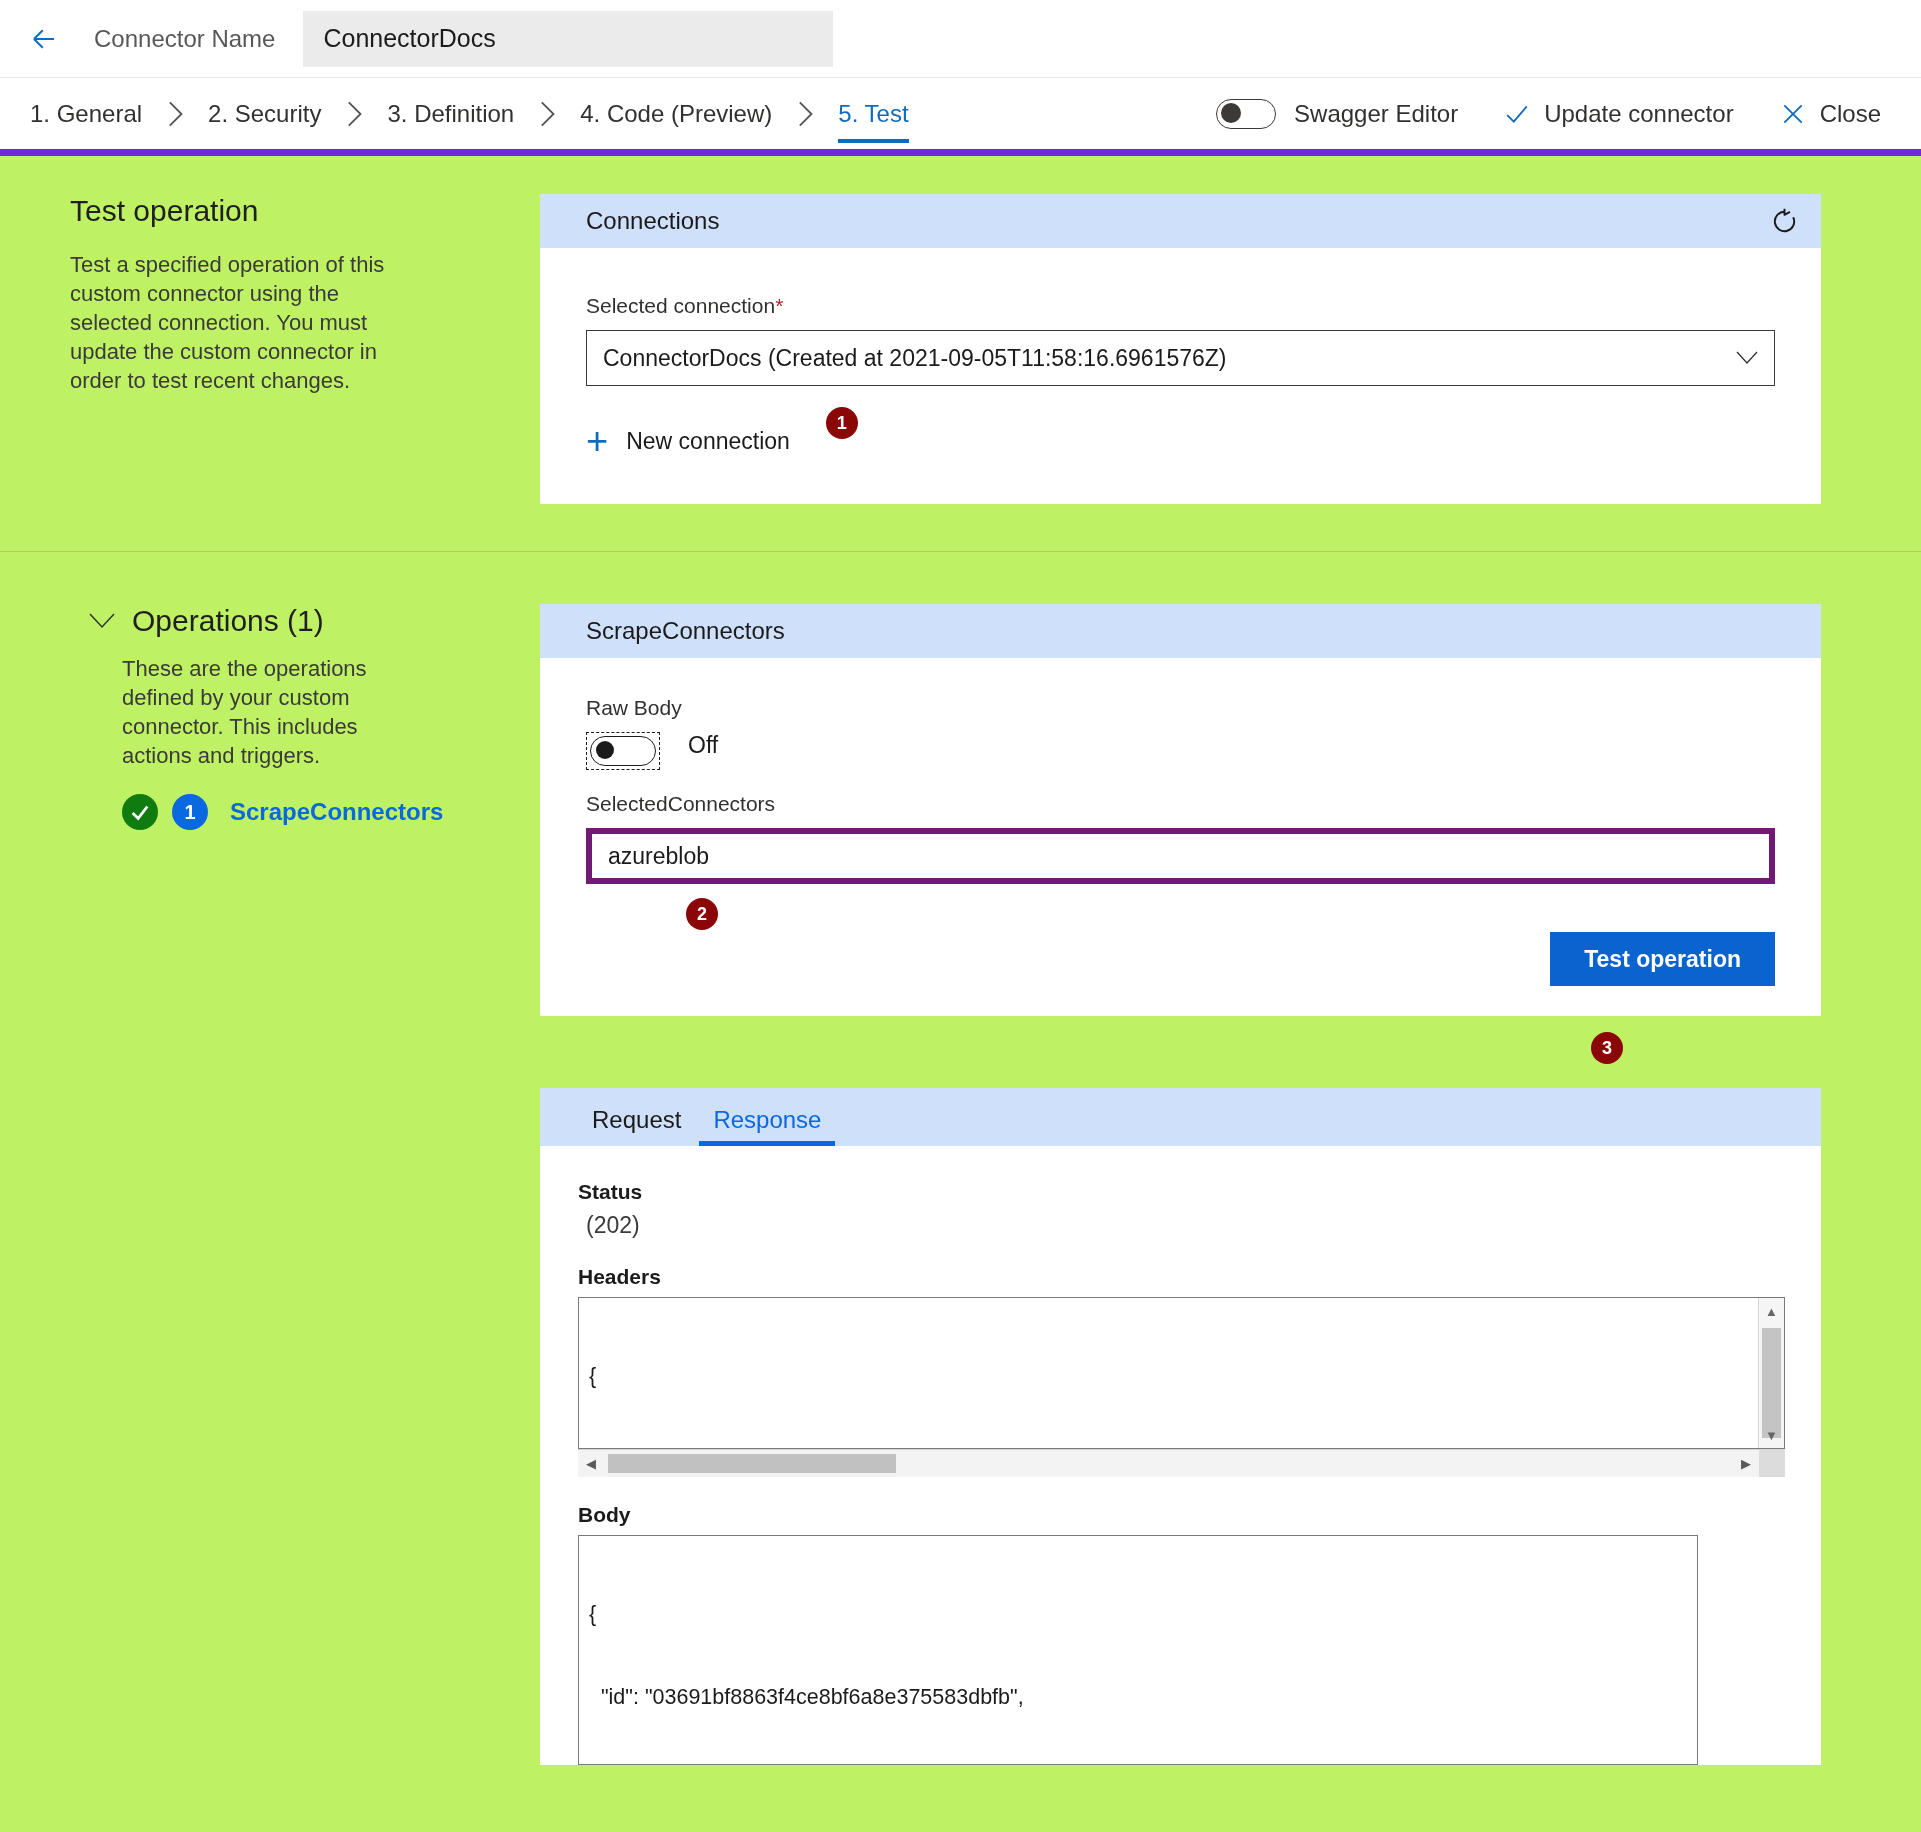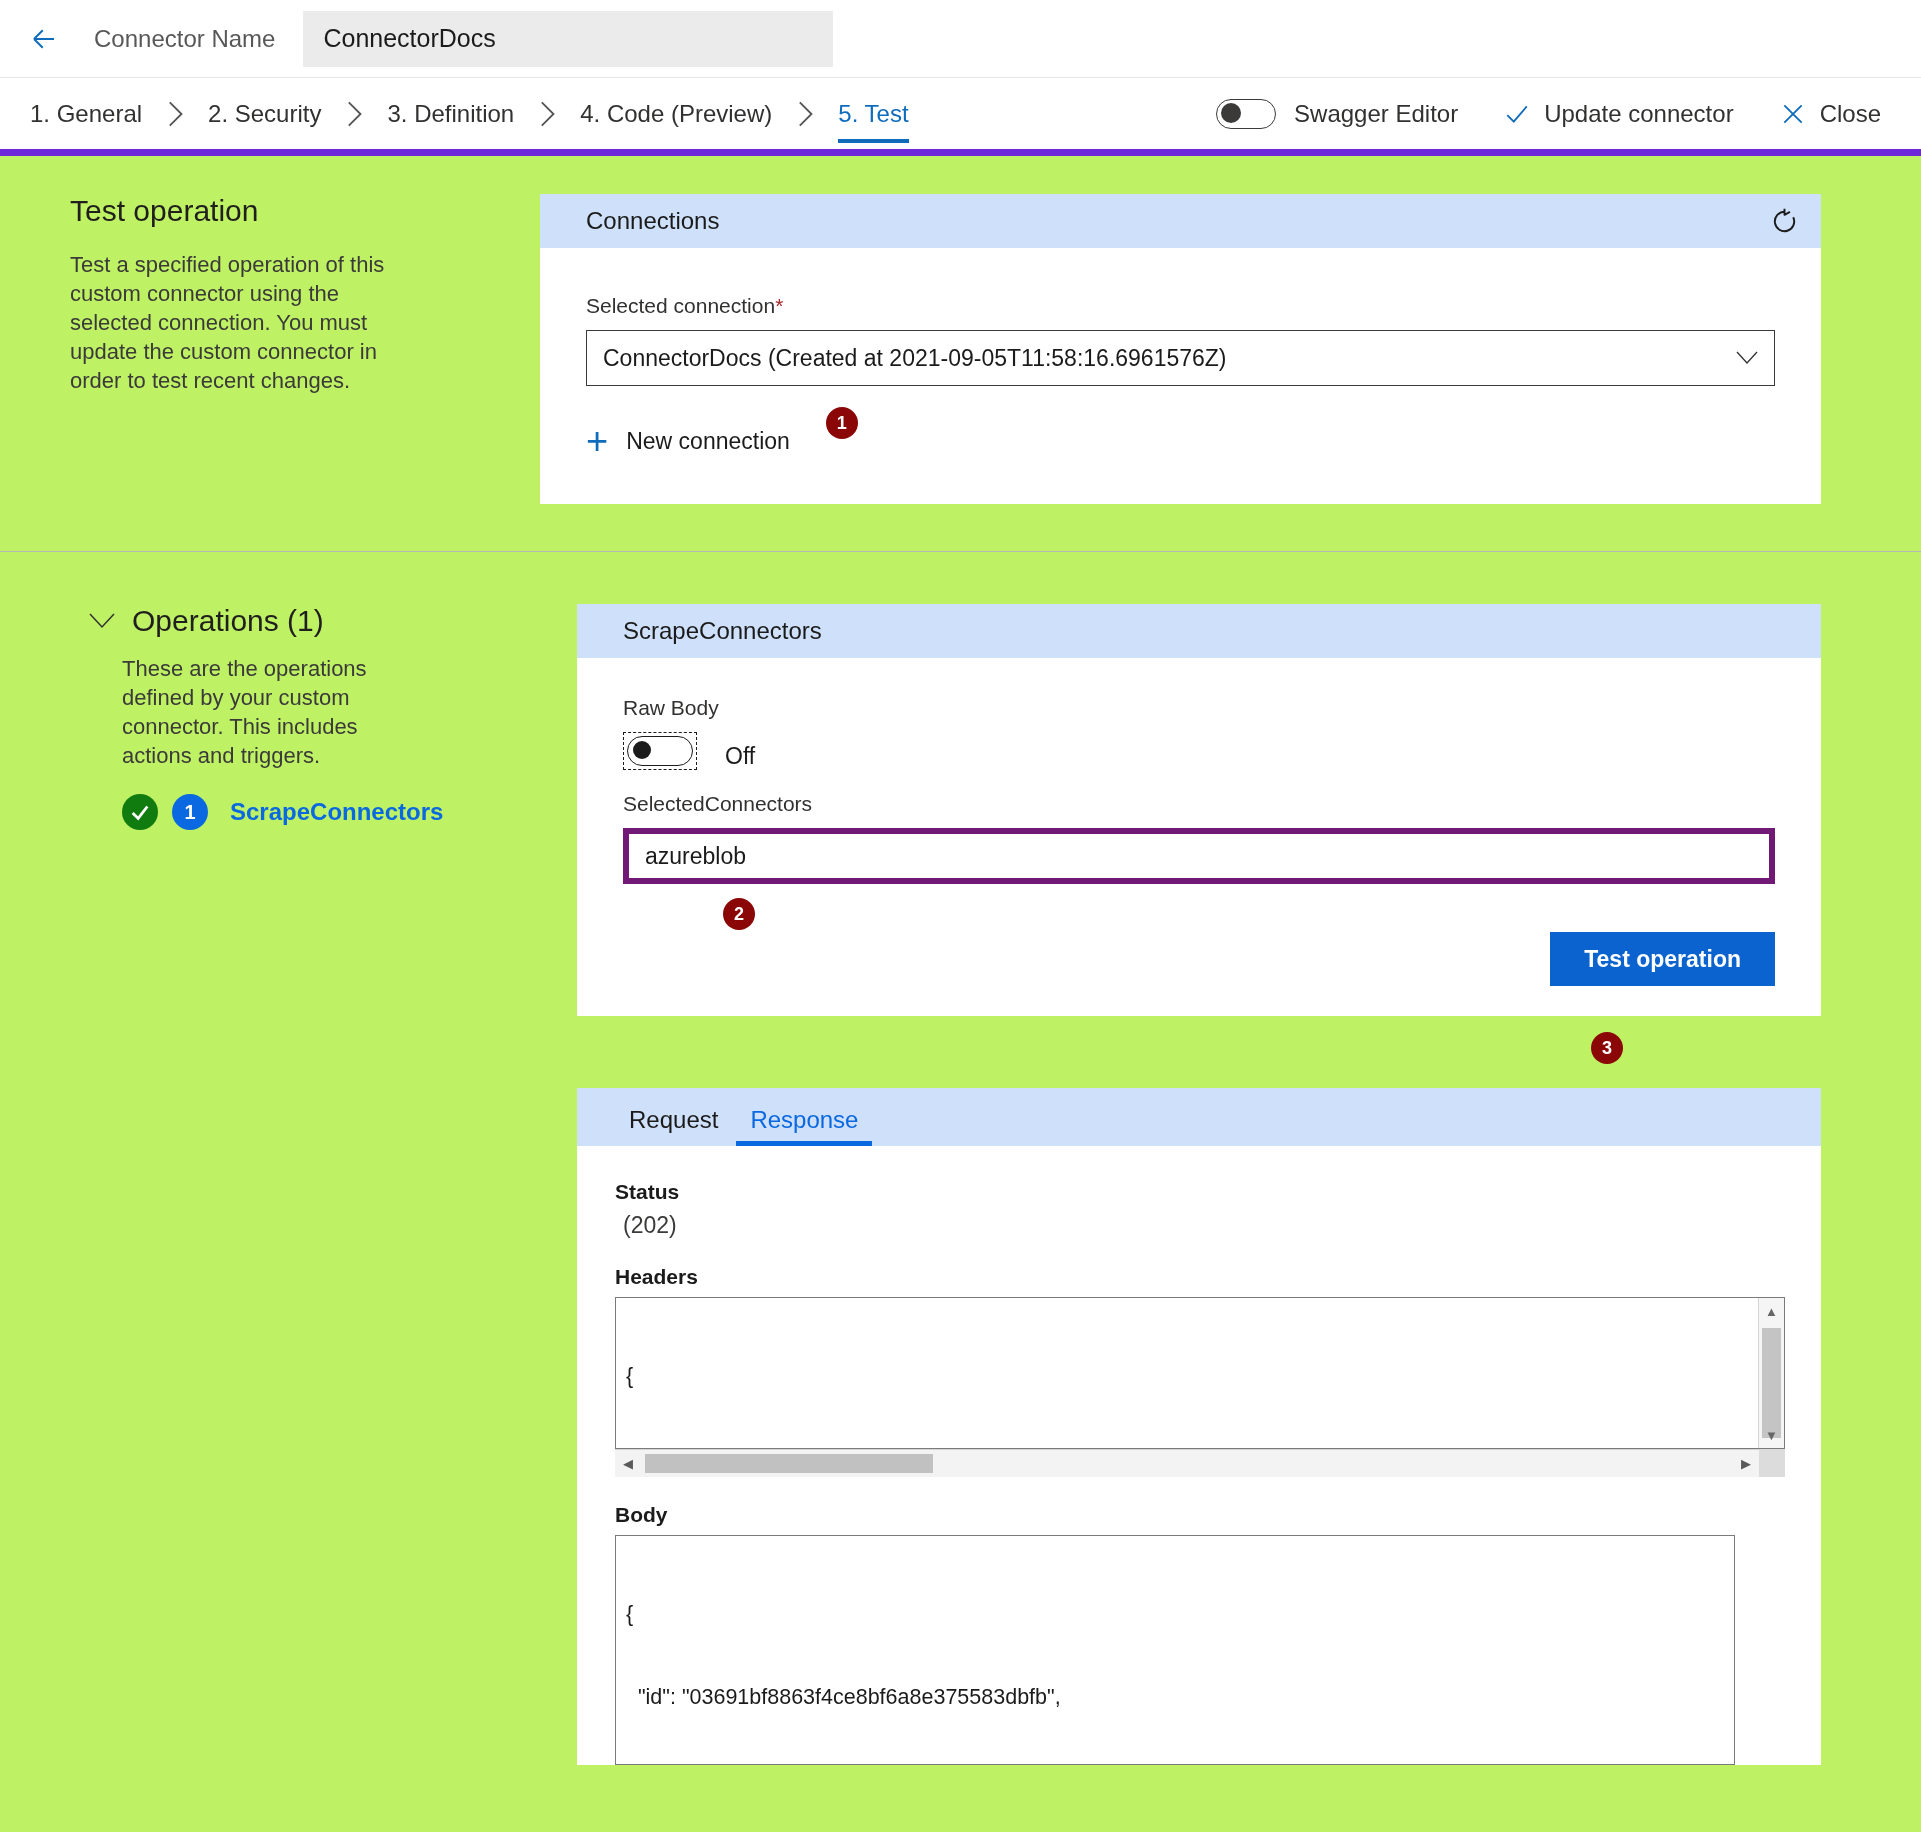--- a/index.html
+++ b/index.html
@@ -135,21 +135,21 @@
   }
   .op-check svg{ width:22px; height:22px; }
   .op-num{
     width:36px; height:36px; border-radius:50%; background:#0a68e0;
     color:#fff; font-size:20px; font-weight:700;
     display:flex; align-items:center; justify-content:center; margin-right:22px;
   }
   .op-name{ font-size:24px; color:#0a68e0; font-weight:700; }
 
   
-  .sw-row{ display:flex; align-items:flex-end; }
+  .sw-row{ display:flex; align-items:flex-start; }
   .sw-box{
     width:74px; height:38px; border:1.5px dashed #1b1b1b; padding:3px;
     display:flex; align-items:center;
   }
   .sw-inner{
     width:100%; height:100%; border-radius:16px; border:1.6px solid #1b1b1b;
     background:#fff; position:relative;
   }
   .sw-inner .k{
     position:absolute; width:18px; height:18px; border-radius:50%;
@@ -328,21 +328,21 @@
             <span class="badge badge-inline">1</span>
           </div>
         </div>
       </div>
       <div style="height:1px"></div>
     </div>
   </div>
 
   <div class="divider"></div>
 
-  <div class="section" style="padding-top:52px;gap:37px;">
+  <div class="section" style="padding-top:52px;">
     <div class="section-left" style="padding-left:88px;">
       <div class="ops-title-row">
         <span class="ops-caret">
           <svg viewBox="0 0 28 18" fill="none" stroke="#323130" stroke-width="1.5">
               <path d="M2 2l12 13L26 2"></path>
             </svg>
         </span>
         <span class="ops-title">Operations (1)</span>
       </div>
       <p class="ops-desc">These are the operations defined by your custom connector. This includes actions and triggers.</p>

